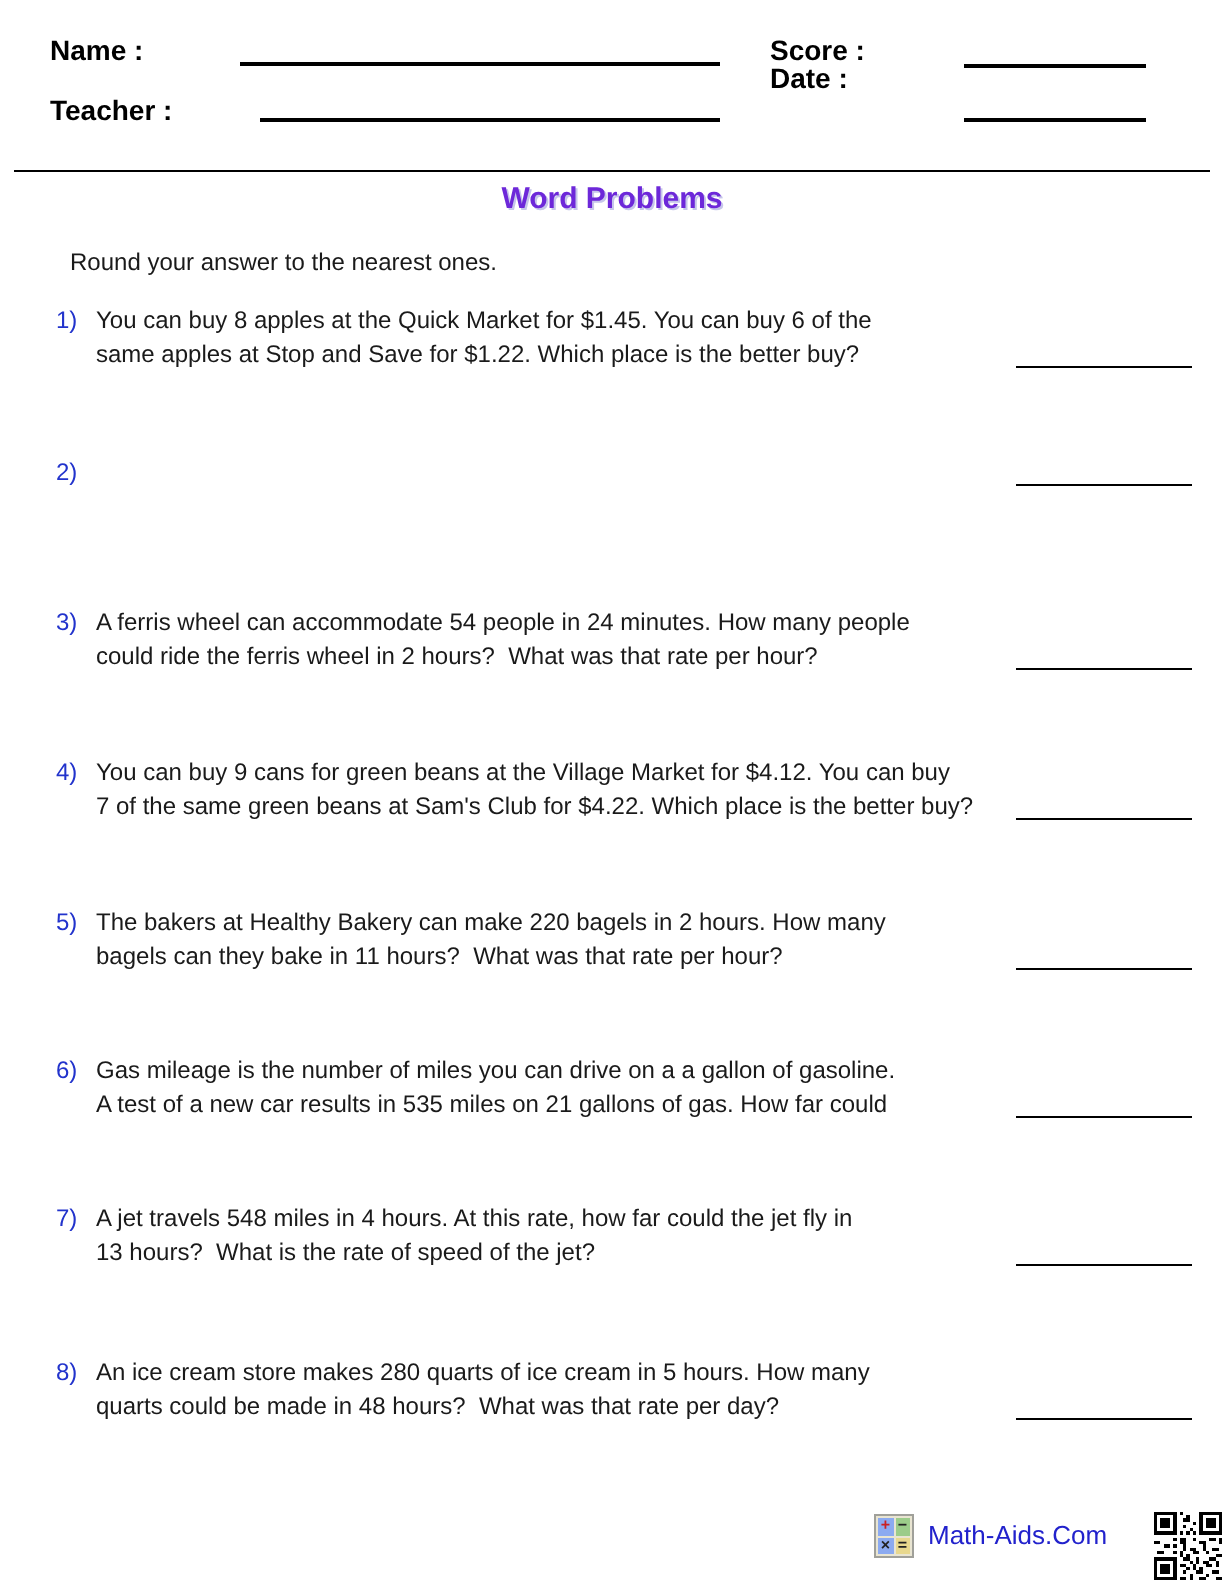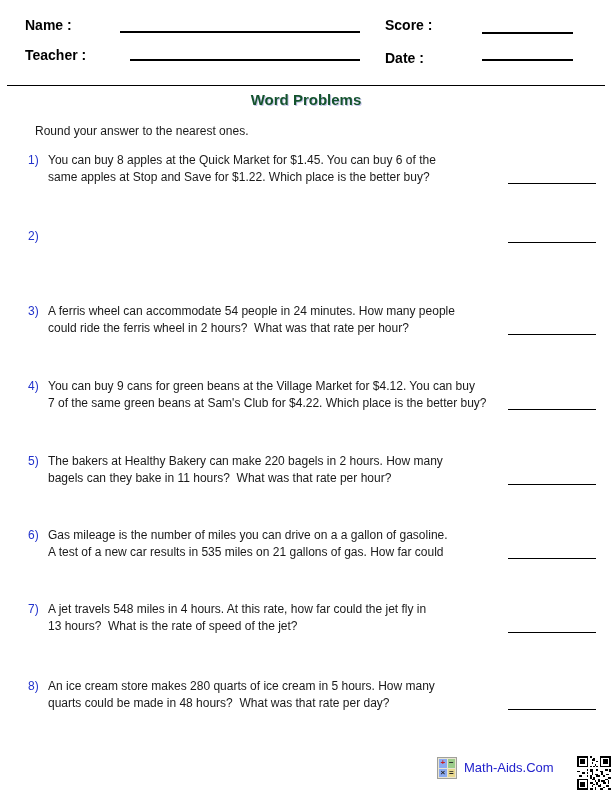--- a/index.html
+++ b/index.html
@@ -12,21 +12,21 @@
     overflow:hidden;
   }
   
   .hdr-label { position:absolute; font-size:14px; font-weight:bold; color:#000; white-space:pre; }
   .blank { position:absolute; height:0; border-bottom:2px solid #000; }
   .divider { position:absolute; left:7px; right:7px; top:85px; border-top:1px solid #000; }
   
   .title {
     position:absolute; top:91px; left:0; right:0;
     text-align:center; font-size:15px; font-weight:bold;
-    color:#14532d; text-shadow:1px 1px 0 #c6c6ea;
+    color:#6d28d9; text-shadow:1px 1px 0 #c6c6ea;
   }
   .instruction { position:absolute; left:35px; top:124px; font-size:12px; }
   
   .row { position:absolute; left:28px; width:568px; display:flex; }
   .num { flex:0 0 20px; font-size:12px; line-height:17px; color:#2233cc; }
   .ptext { flex:0 0 452px; font-size:12px; line-height:17px; }
   .pline { white-space:pre; }
   .spacer { flex:1 1 auto; }
   .ansline { flex:0 0 88px; height:0; border-bottom:1.5px solid #000; align-self:flex-end; margin-bottom:2px; }
   
@@ -54,21 +54,21 @@
 
 <div class="page">
 
   <div class="hdr-label" style="left:25px; top:17px;">Name :</div>
   <div class="blank" style="left:120px; top:31px; width:240px;"></div>
   <div class="hdr-label" style="left:385px; top:17px;">Score :</div>
   <div class="blank" style="left:482px; top:32px; width:91px;"></div>
 
   <div class="hdr-label" style="left:25px; top:47px;text-align:right;">Teacher :</div>
   <div class="blank" style="left:130px; top:59px; width:230px;"></div>
-  <div class="hdr-label" style="left:385px; top:50px;">Date :</div>
+  <div class="hdr-label" style="left:385px; top:31px;">Date :</div>
   <div class="blank" style="left:482px; top:59px; width:91px;"></div>
 
   <div class="divider"></div>
 
   <div class="title">Word Problems</div>
   <div class="instruction">Round your answer to the nearest ones.</div>
 
   <div class="row" style="top:152px;">
     <div class="num">1)</div>
     <div class="ptext">

